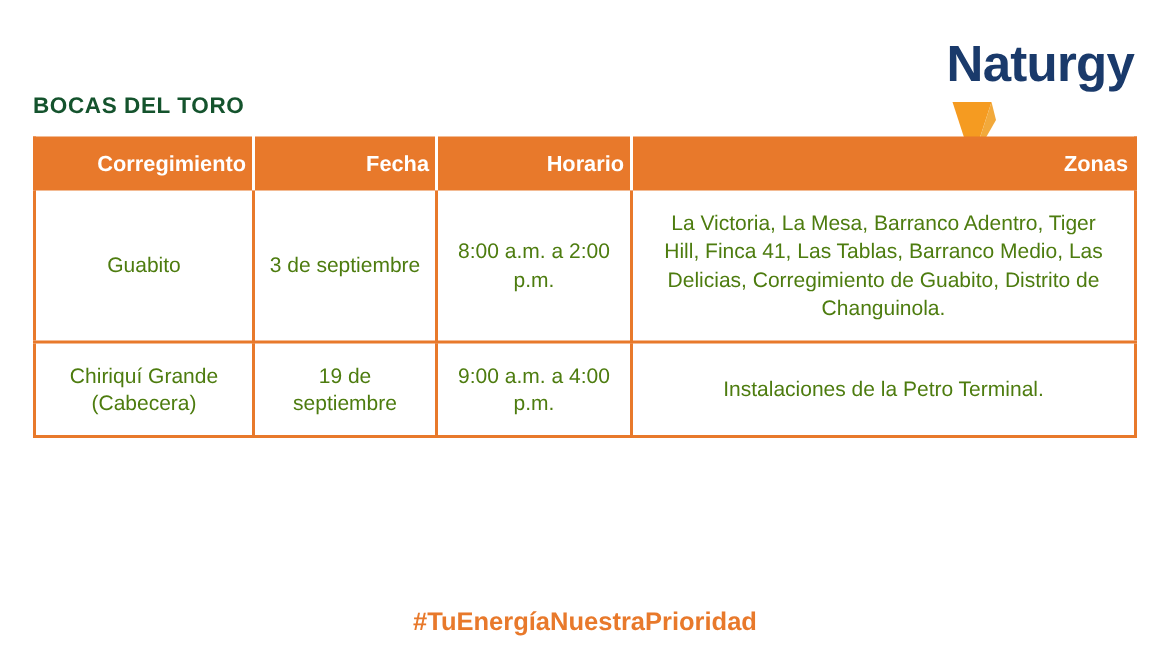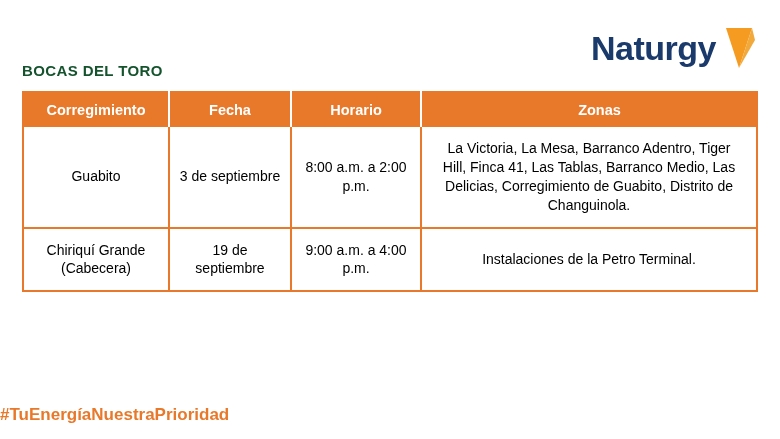--- a/index.html
+++ b/index.html
@@ -18,22 +18,23 @@
     width: 780px;
     height: 439px;
     box-sizing: border-box;
   }
   
   .brand {
     position: absolute;
     top: 26px;
     right: 24px;
     display: flex;
-    align-items: center;
+    align-items: flex-start;
     gap: 6px;
+    flex-direction: column;
   }
   .brand-name {
     font-size: 34px;
     font-weight: bold;
     color: #1a3a6b;
     letter-spacing: -0.5px;
     line-height: 1;
   }
   .brand-mark {
     width: 34px;
@@ -62,29 +63,29 @@
     border-collapse: collapse;
     table-layout: fixed;
     border: 2px solid #e8792b;
   }
   table.schedule thead th {
     background: #e8792b;
     color: #ffffff;
     font-size: 14.5px;
     font-weight: bold;
     padding: 9px 4px;
-    text-align: center;
+    text-align: right;
     border-right: 2px solid #ffffff;
   }
   table.schedule thead th:last-child {
     border-right: none;
     padding-left: 25px;
   }
   table.schedule tbody td {
-    color: #000000;
+    color: #4d7c0f;
     font-size: 14px;
     text-align: center;
     vertical-align: middle;
     padding: 12px 8px;
     border-right: 2px solid #e8792b;
     border-bottom: 2px solid #e8792b;
     line-height: 1.35;
   }
   table.schedule tbody td:last-child {
     border-right: none;
@@ -99,20 +100,21 @@
   .zonas-cell {
     padding-left: 18px !important;
     padding-right: 18px !important;
   }
   
   .hashtag {
     position: absolute;
     bottom: 14px;
     left: 0;
     width: 100%;
+    text-align: center;
     font-size: 17px;
     font-weight: bold;
     color: #e8792b;
   }
 </style>
 </head>
 <body>
 
 <div class="page">
 

